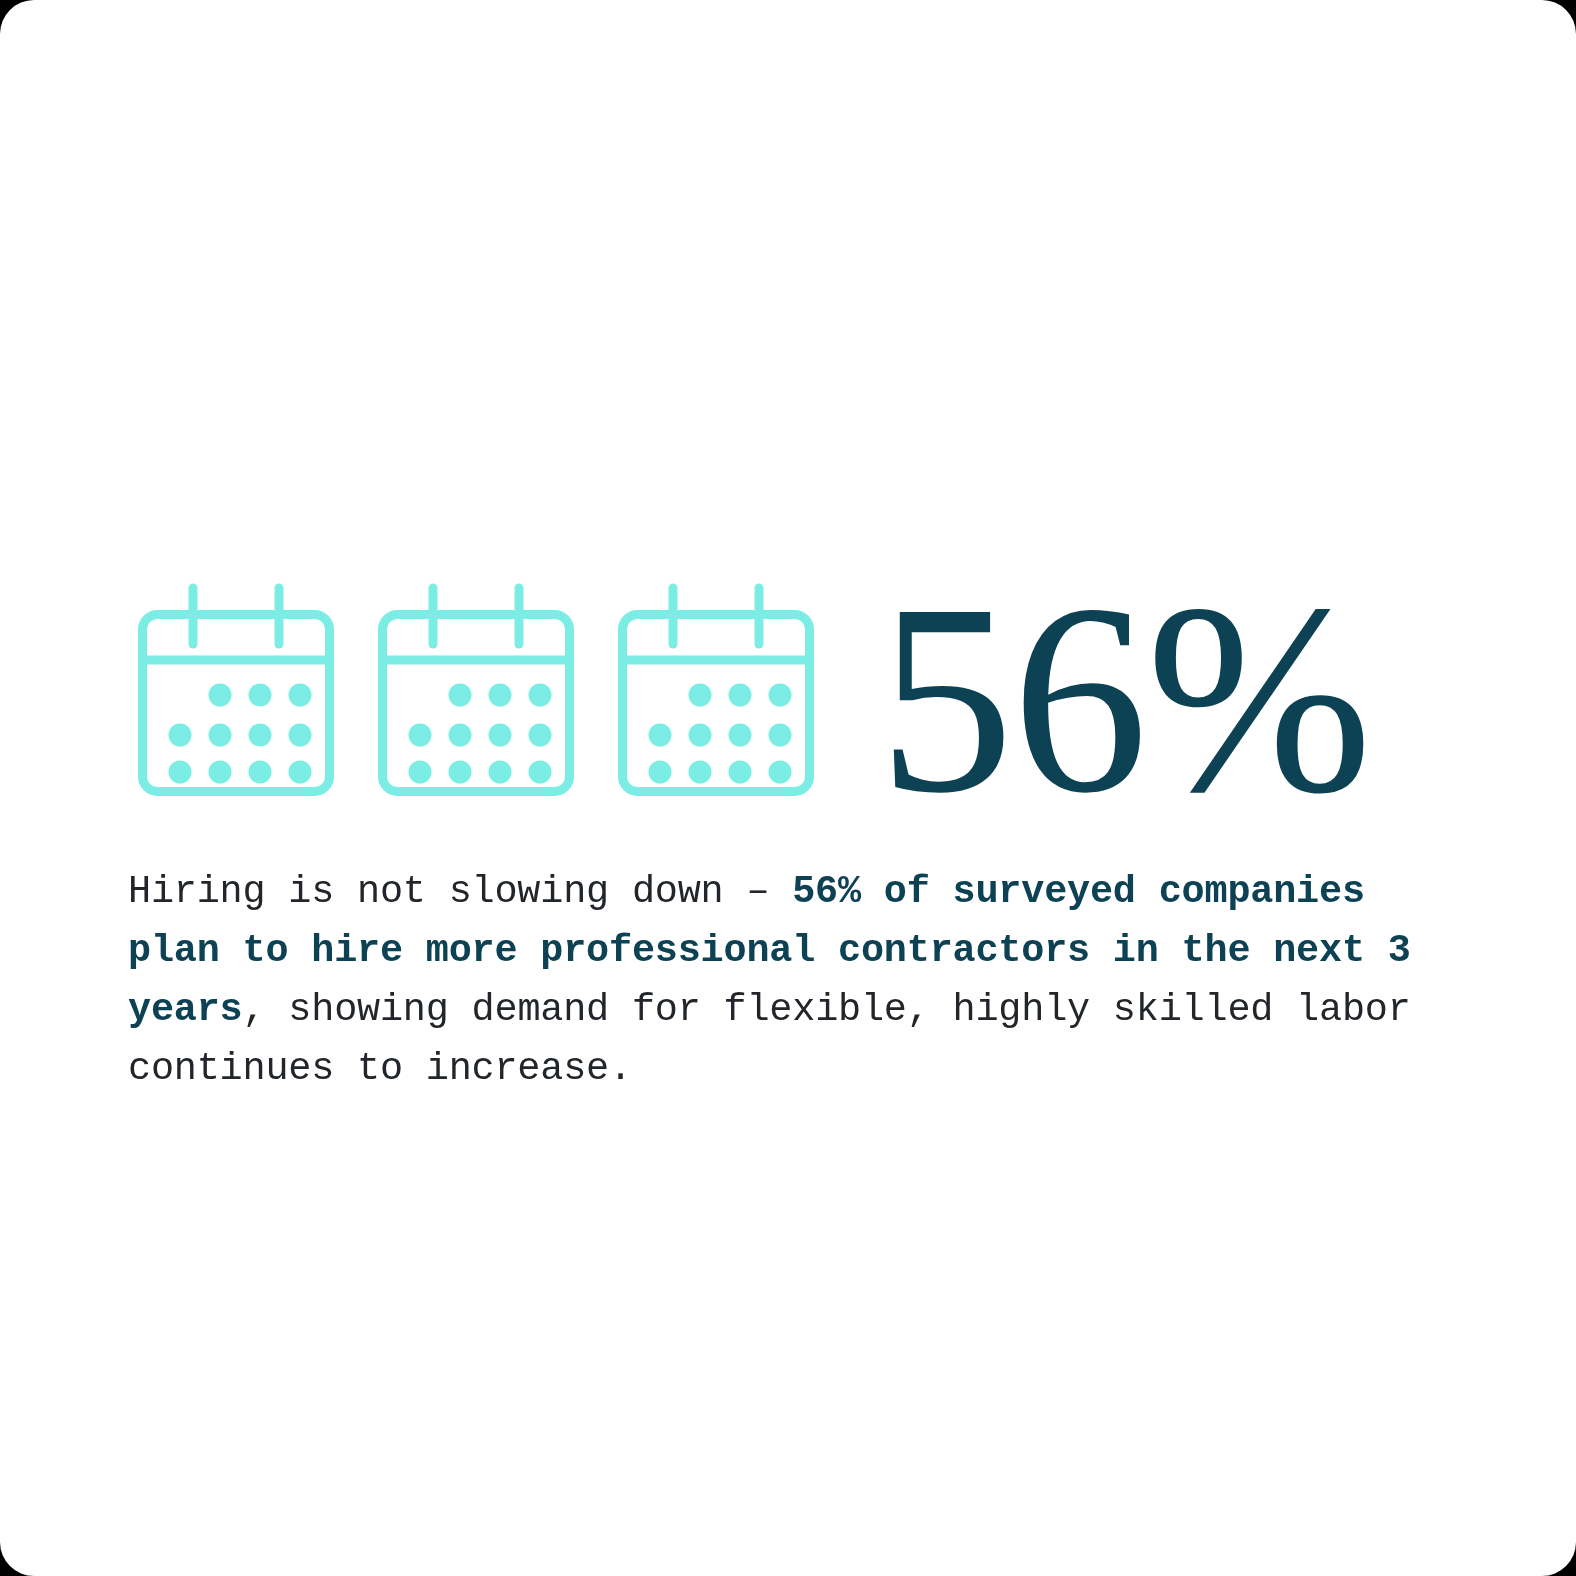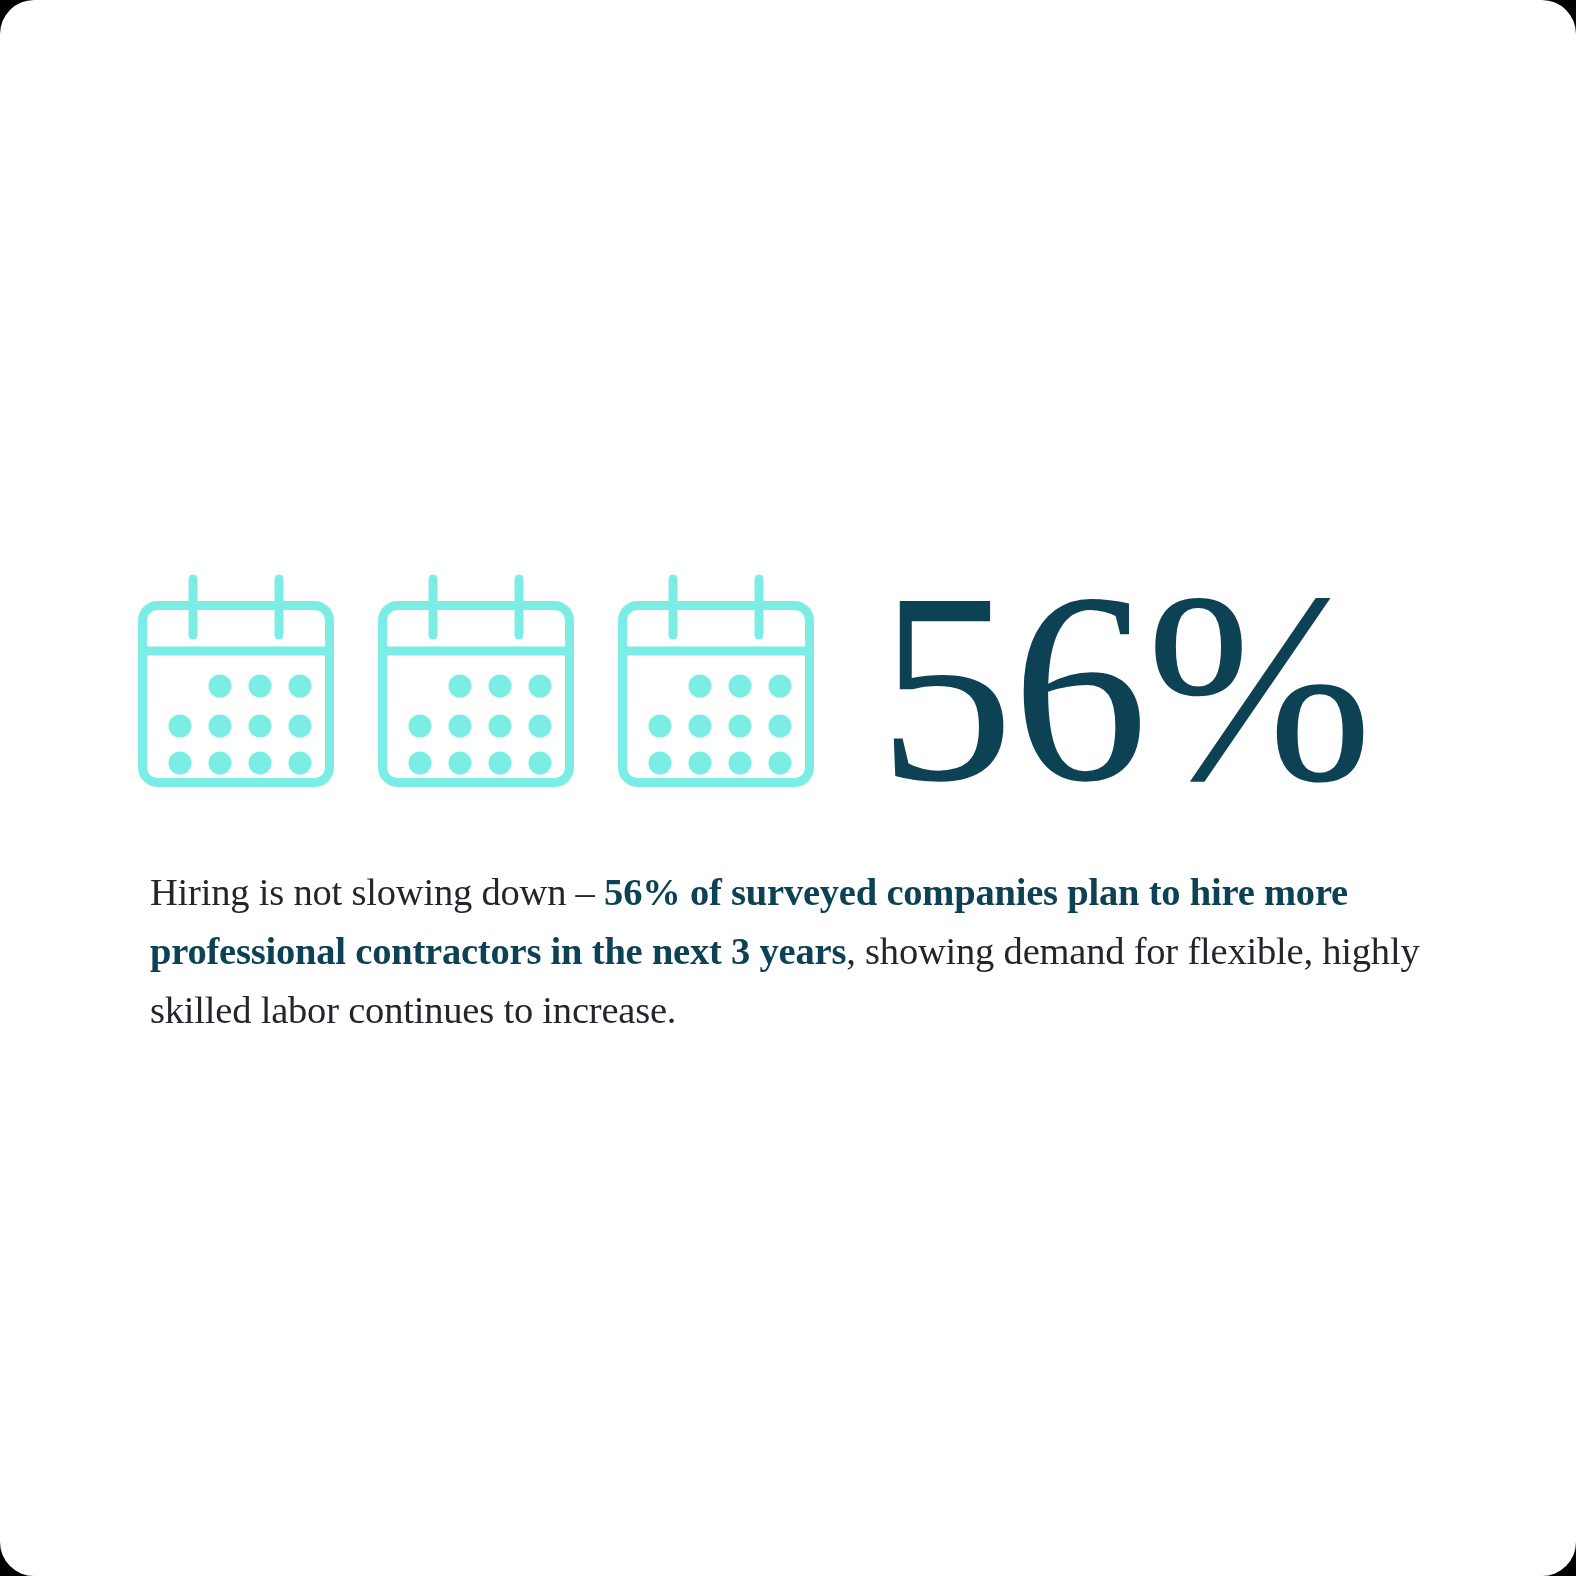--- a/index.html
+++ b/index.html
@@ -23,21 +23,21 @@
     overflow: hidden;
     box-sizing: border-box;
   }
 
   
   .stat-row {
     position: absolute;
     left: 138px;
     top: 560px;
     display: flex;
-    align-items: center;
+    align-items: flex-end;
     height: 240px;
   }
 
   .calendar-group {
     display: flex;
     align-items: flex-end;
     gap: 44px;
     padding-bottom: 0px;
   }
 
@@ -54,24 +54,24 @@
     letter-spacing: -2px;
     margin-left: 64px;
     white-space: nowrap;
     position: relative;
     top: 8px;
   }
 
   
   .caption {
     position: absolute;
-    left: 150px;
+    left: 128px;
     top: 824px;
     width: 1310px;
-    font-family: Liberation Serif, serif;
+    font-family: Liberation Mono, monospace;
     font-size: 38.5px;
     line-height: 59px;
     font-weight: 400;
     color: #22262A;
     letter-spacing: -0.2px;
   }
 
   .caption .hl {
     color: #0D4254;
     font-weight: 700;

